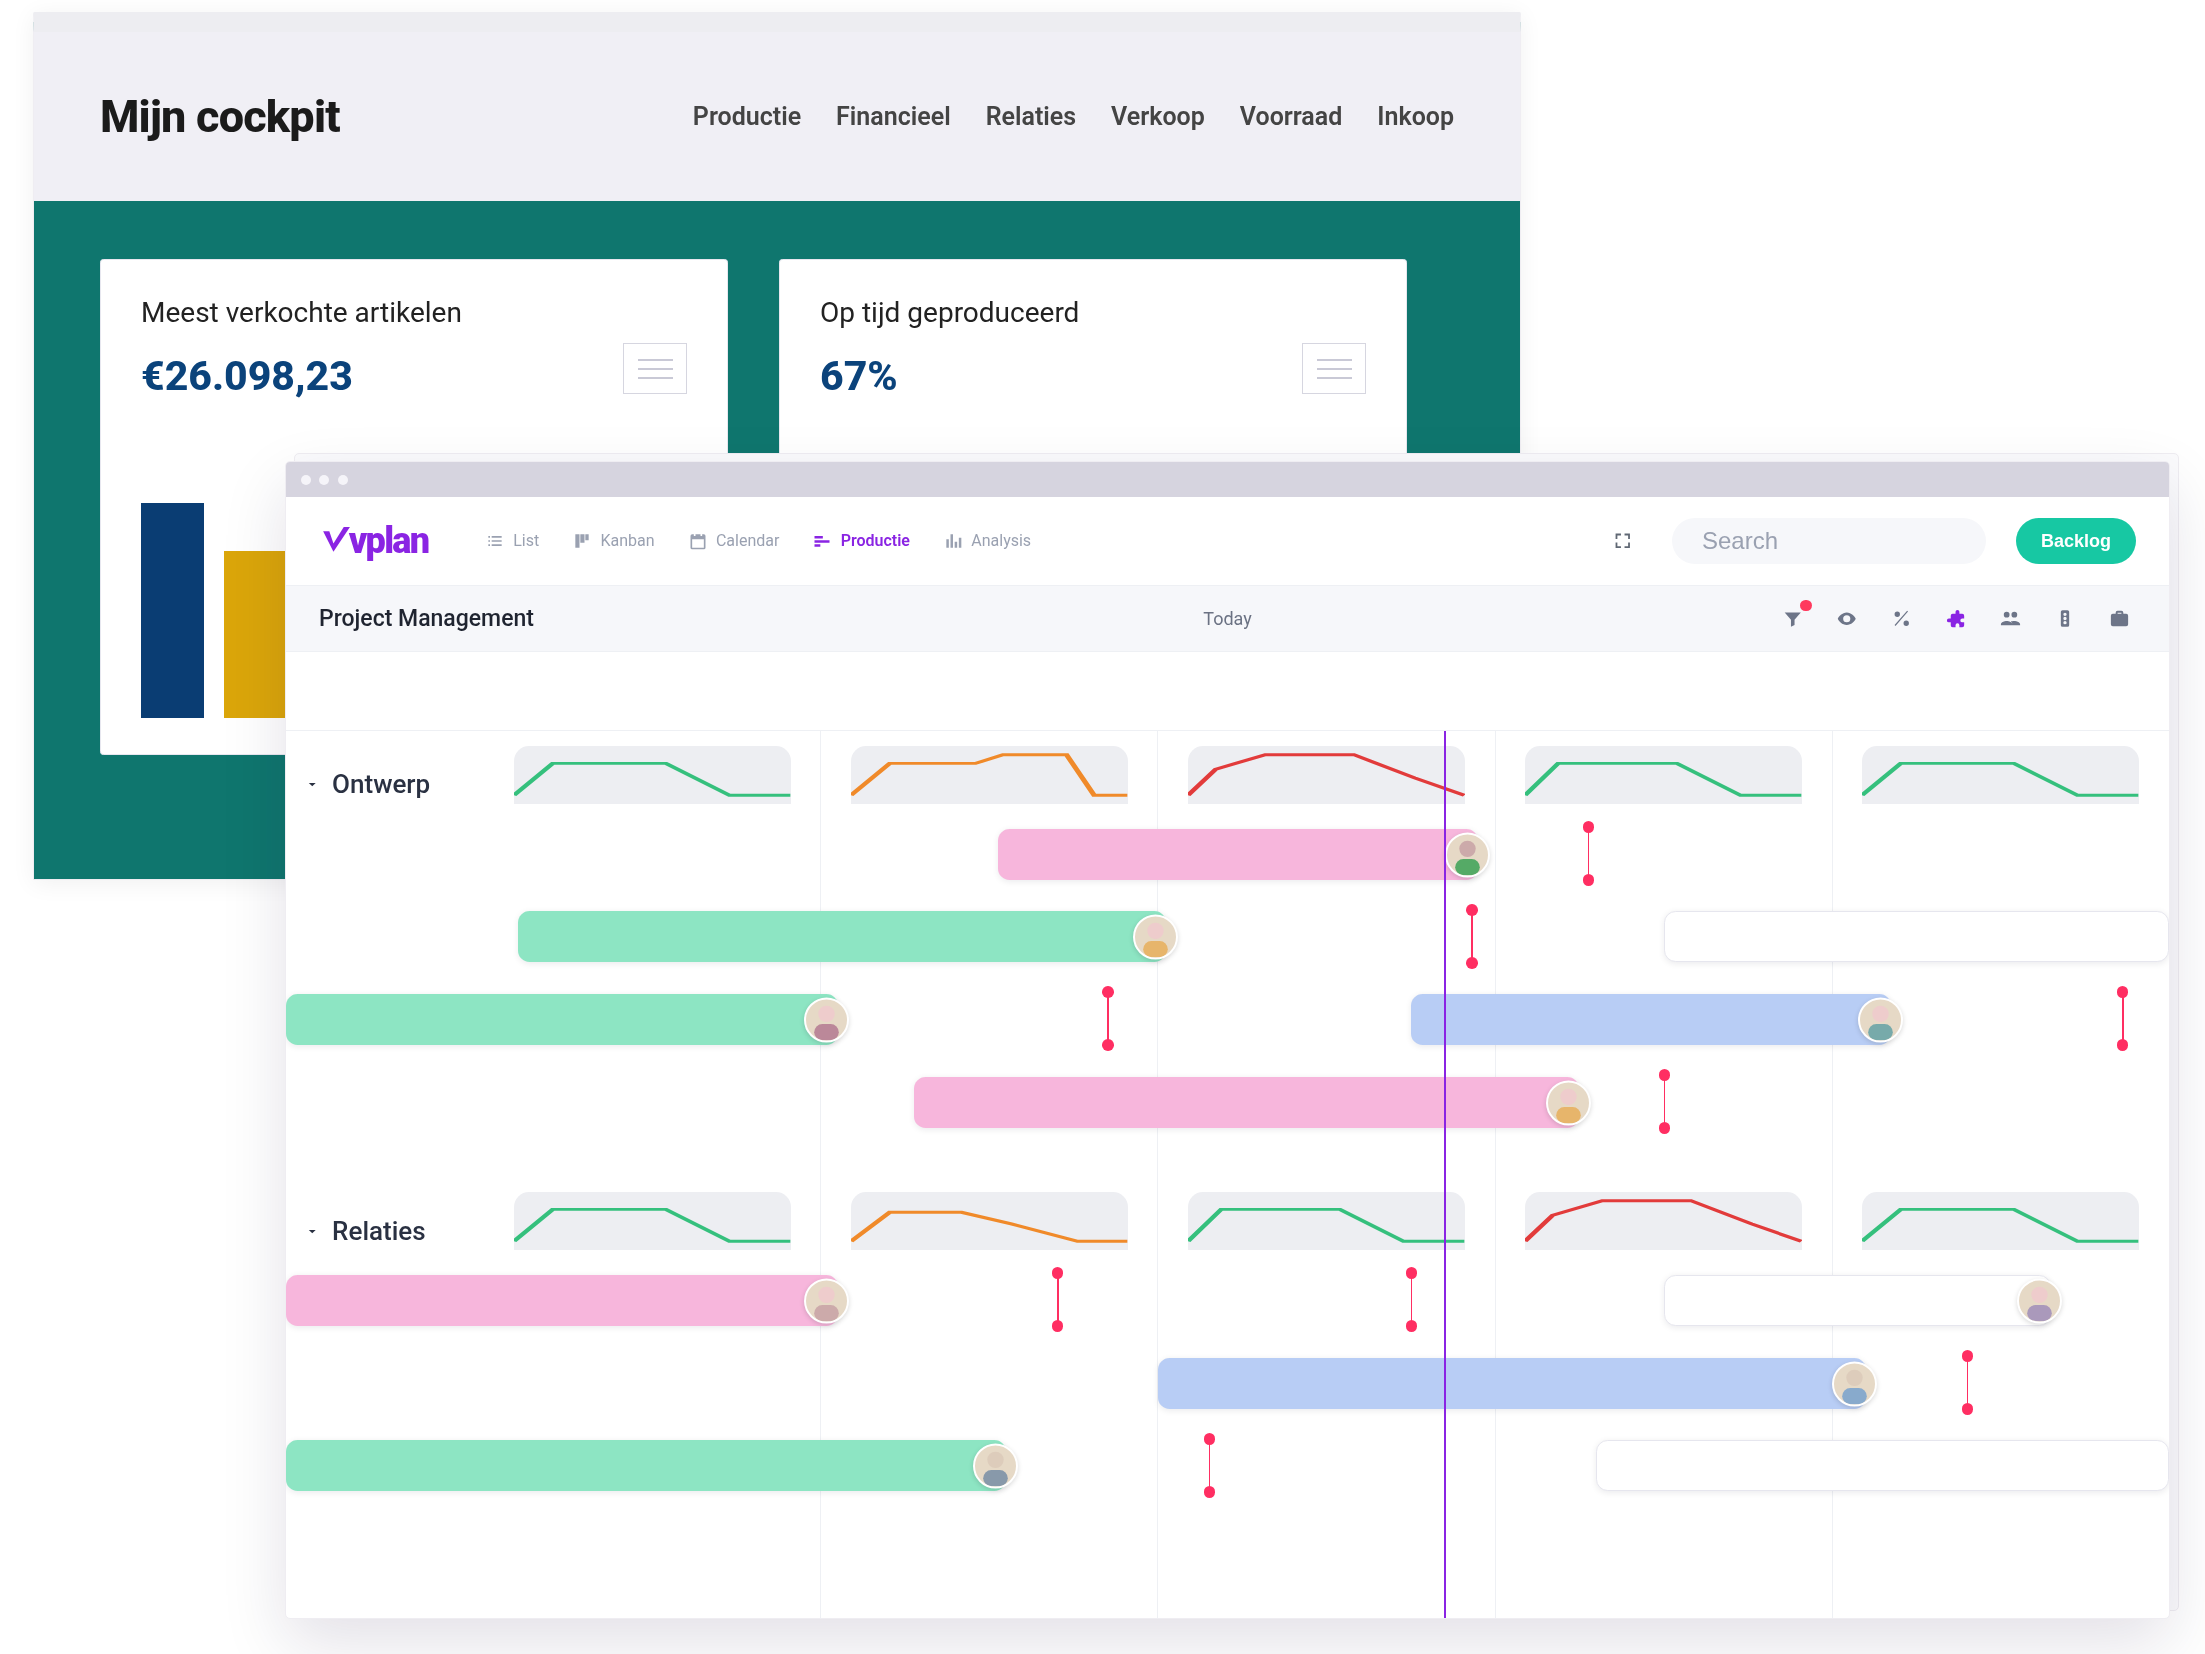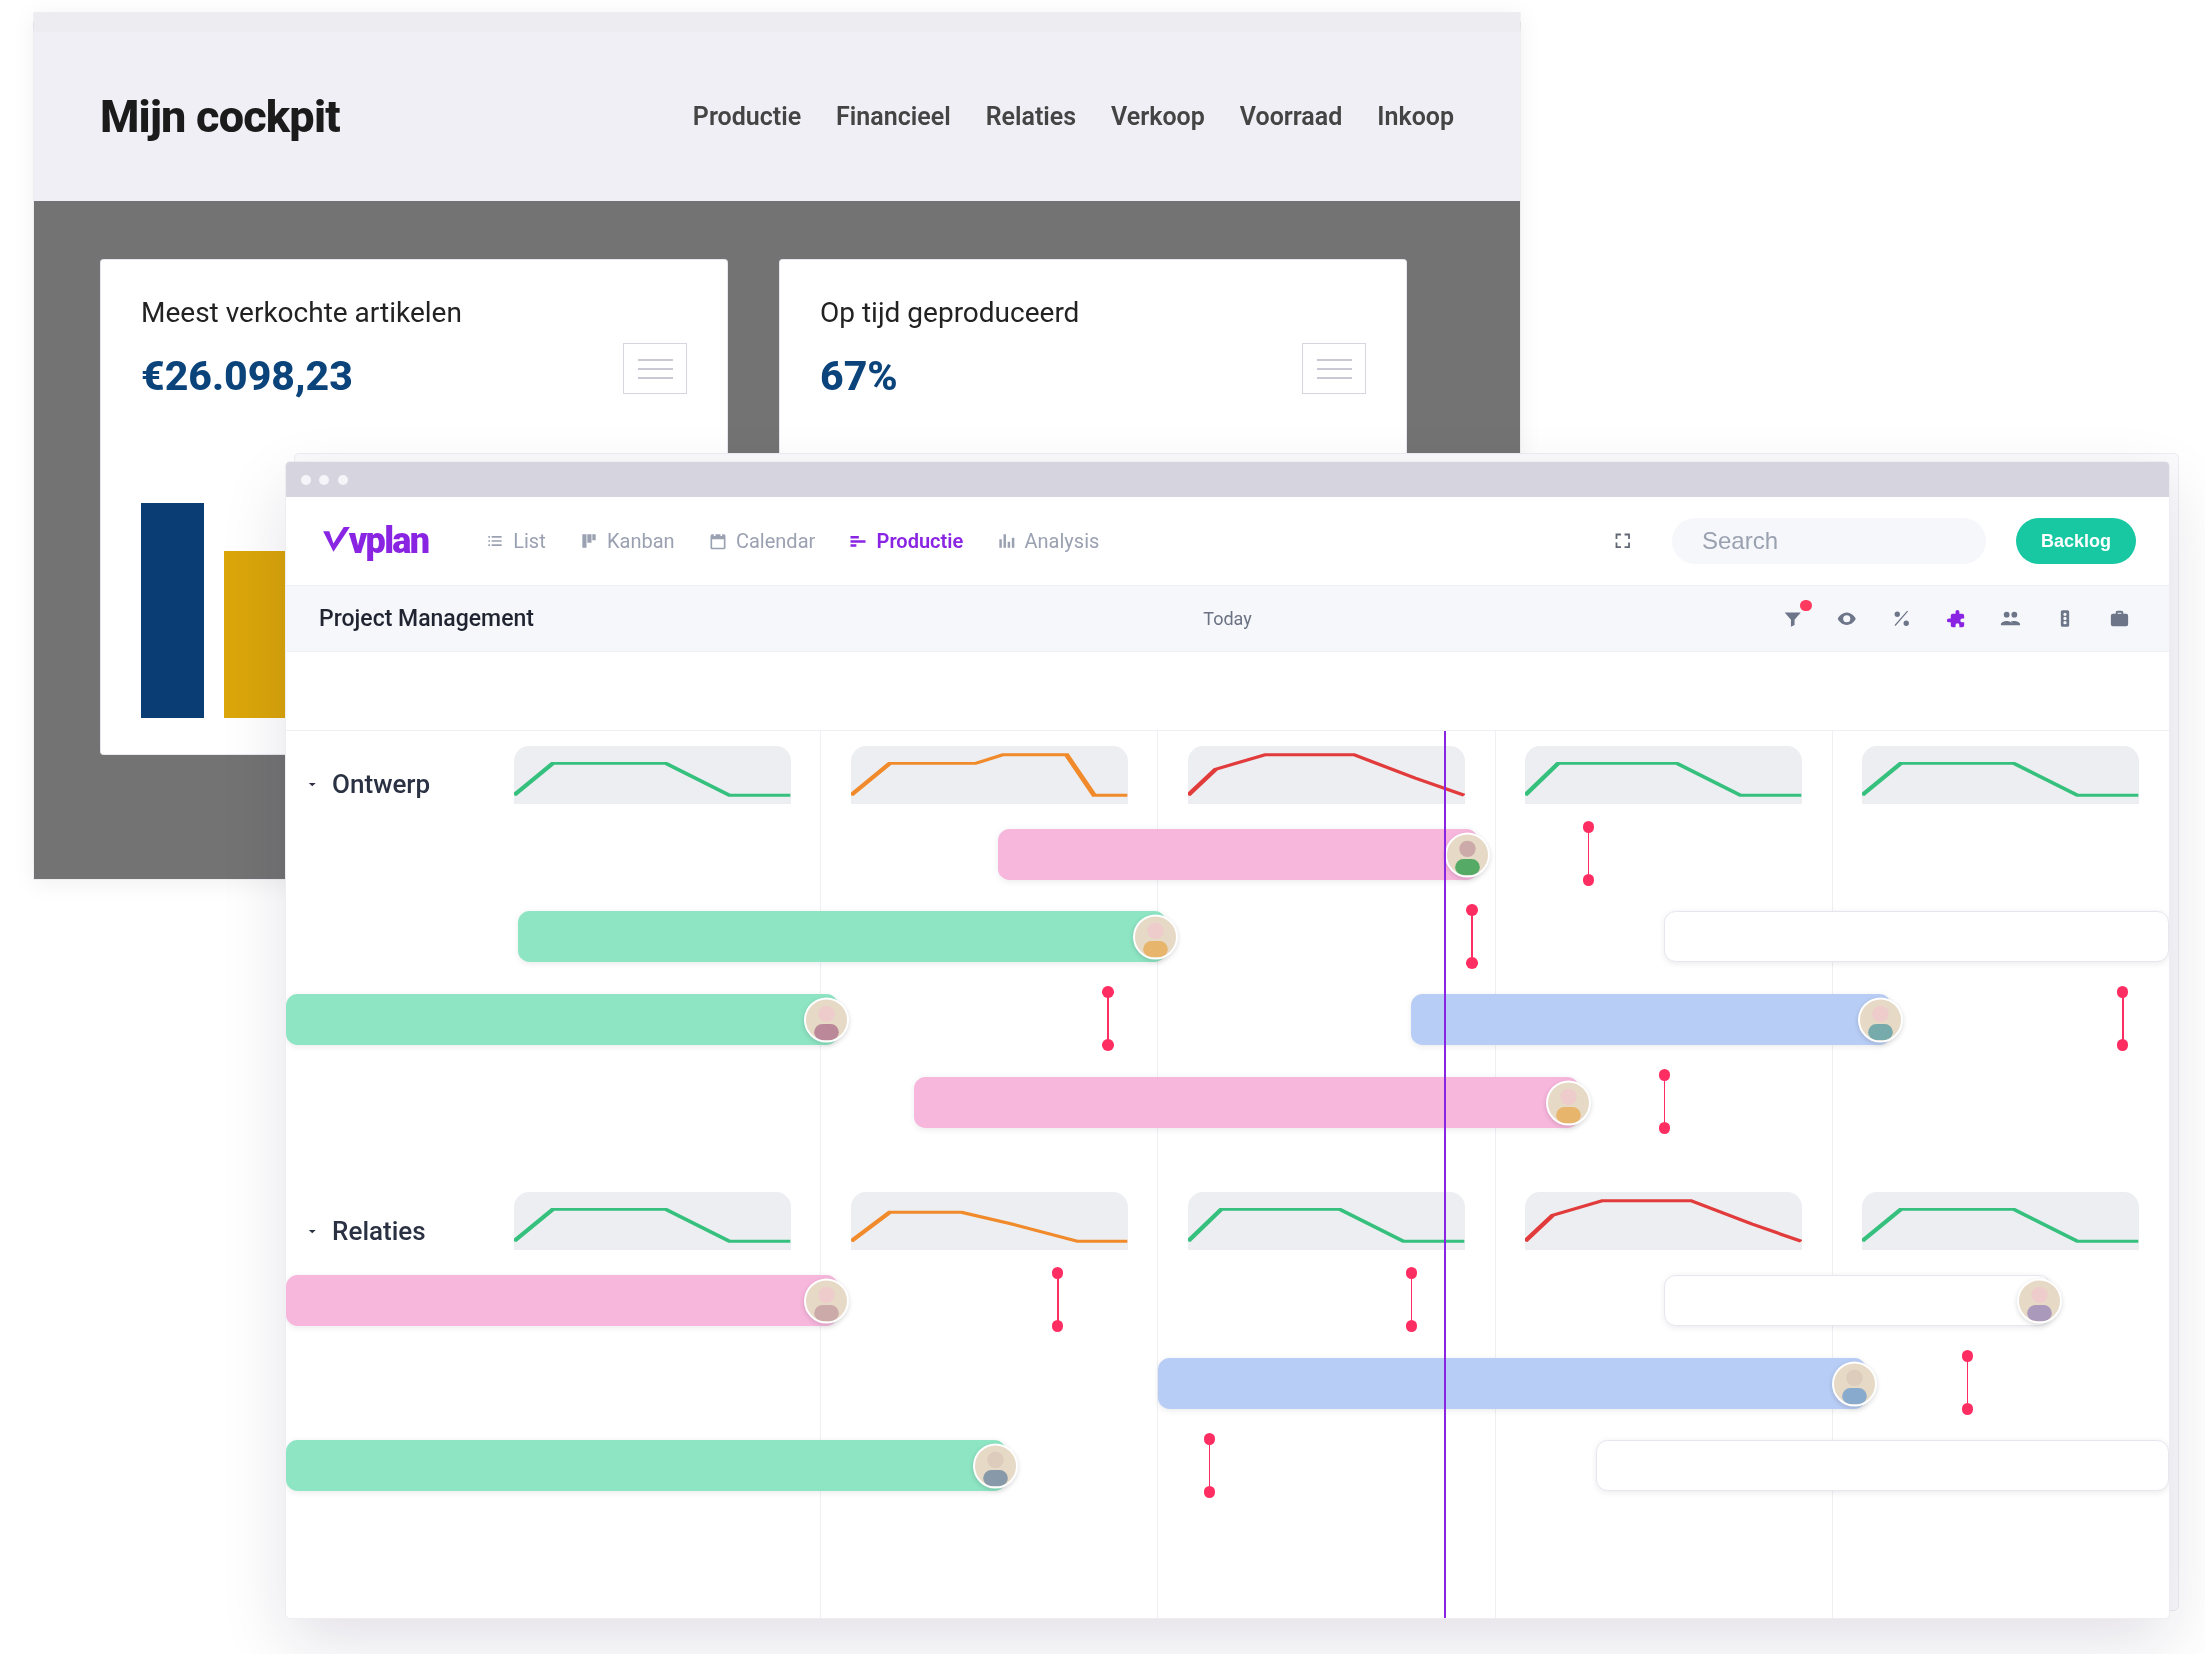--- a/index.html
+++ b/index.html
@@ -6,21 +6,21 @@
   html, body { width: 2205px; height: 1655px; font-family: -apple-system, BlinkMacSystemFont, "Segoe UI", Roboto, Arial, sans-serif; background: #fff; }
   body { position: relative; }
 
   
   .cockpit-window {
     position: absolute;
     left: 33px;
     top: 12.4px;
     width: 1488px;
     height: 868px;
-    background: #737373;
+    background: #0f766e;
     border: 1.7px solid #efedf2;
     border-top: 20px solid #ededf1;
     border-radius: 1.7px;
     box-shadow: 0 3.3px 23px rgba(0,0,0,0.06);
     overflow: hidden;
   }
   .cockpit-header {
     display: flex;
     align-items: center;
     justify-content: space-between;
@@ -144,21 +144,21 @@
     font-size: 36px;
     font-weight: 900;
     color: #8a24e3;
     letter-spacing: -1.7px;
     display: flex;
     align-items: center;
   }
   .vplan-logo svg { margin-right: -3.3px; }
 
   .vplan-views { display:flex; gap:33px; margin-left:26.5px; }
-  .view-tab { display:flex; align-items:center; gap:8.3px; color:#9aa1b1; font-size:20px; cursor:pointer; }
+  .view-tab { display:flex; align-items:flex-start; gap:8.3px; color:#9aa1b1; font-size:16px; cursor:pointer; }
   .view-tab.active { color:#8a24e3; font-weight:600; }
   .view-tab svg { width:20px; height:20px; }
 
   .spacer { flex:1; }
 
   .icon-btn {
     width:38px; height:38px; display:flex; align-items:center; justify-content:center;
     color:#606874; cursor:pointer; border-radius:6.6px;
   }
   .icon-btn svg { width:21.5px; height:21.5px; }

